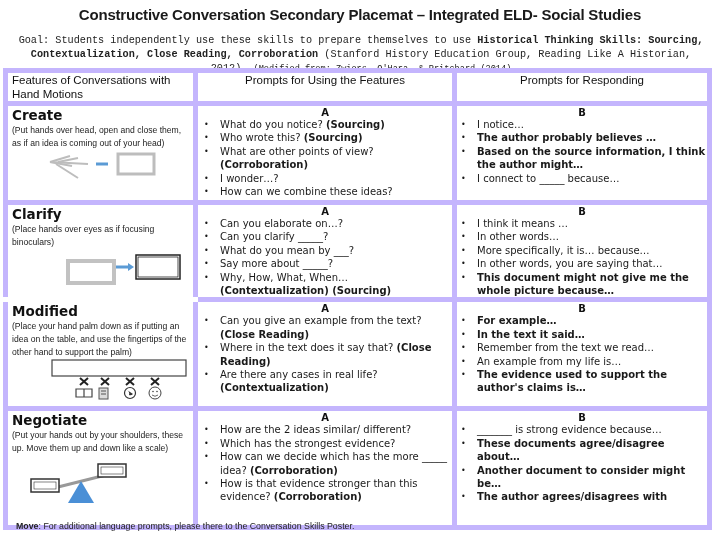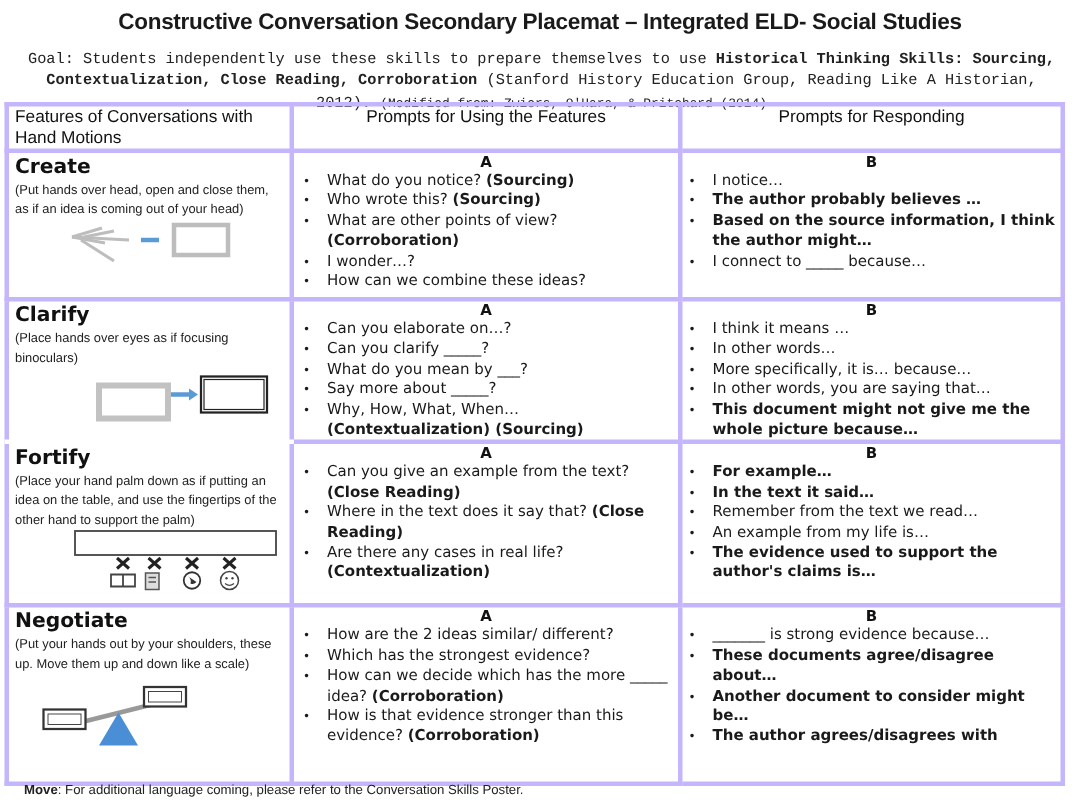--- a/index.html
+++ b/index.html
@@ -14,21 +14,21 @@
     font-family:Liberation Mono, monospace; font-size:10.2px; line-height:14px; color:#222;
   }
   .goal b { font-weight:bold; }
   .goal .small { font-size:8.6px; }
 
   table.mat {
     position:absolute; left:3px; top:68px; width:704px; height:436px;
     border-collapse:collapse; table-layout:fixed;
   }
   table.mat td, table.mat th {
-    border:3px solid #c4b5fd; vertical-align:top; padding:0;
+    border:5px solid #c4b5fd; vertical-align:top; padding:0;
   }
   col.c1 { width:190px; } col.c2 { width:259px; } col.c3 { width:255px; }
   th.hdr {
     height:28px; font-family:"Liberation Sans", sans-serif; font-weight:normal;
     font-size:11.5px; padding-top:3px; line-height:14px;
   }
   th.hdr.left { text-align:left; padding-left:4px; }
   .feat-name {
     font-family:"DejaVu Sans", sans-serif; font-weight:bold; font-size:13.5px;
     padding:2px 0 0 4px; line-height:15px;
@@ -150,21 +150,21 @@
         <li><span>In other words…</span><span class="b"></span></li>
         <li><span>More specifically, it is… because…</span><span class="b"></span></li>
         <li><span>In other words, you are saying that…</span><span class="b"></span></li>
         <li><span></span><span class="b">This document might not give me the whole picture because…</span></li>
       </ul>
     </td>
   </tr>
 
   <tr style="height:109px;">
     <td style="border-top-color:#fff;">
-      <div class="feat-name">Fortify</div>
+      <div class="feat-name">Modified</div>
       <div class="feat-desc">(Place your hand palm down as if putting an idea on the table, and use the fingertips of the other hand to support the palm)</div>
       <div class="art" style="height:40px;">
         <svg width="190" height="42">
           <rect x="44" y="1" width="134" height="16" fill="#fff" stroke="#444" stroke-width="1.2"></rect>
           <g stroke="#222" stroke-width="2">
             <line x1="72" y1="19" x2="80" y2="26"></line>
                 <line x1="80" y1="19" x2="72" y2="26"></line>
             <line x1="93" y1="19" x2="101" y2="26"></line>
                 <line x1="101" y1="19" x2="93" y2="26"></line>
             <line x1="118" y1="19" x2="126" y2="26"></line>
@@ -244,14 +244,14 @@
         <li><span></span><span class="b">These documents agree/disagree about…</span></li>
         <li><span></span><span class="b">Another document to consider might be…</span></li>
         <li><span></span><span class="b">The author agrees/disagrees with</span></li>
       </ul>
     </td>
   </tr>
 </tbody>
   </table>
 
 <div class="note">
-  <b>Move</b><span>: For additional language coming, please refer to the Conversation Skills Poster.</span>
+  <b>Move</b><span>: For additional language prompts, please there to the Conversation Skills Poster.</span>
 </div>
 
 </body></html>

